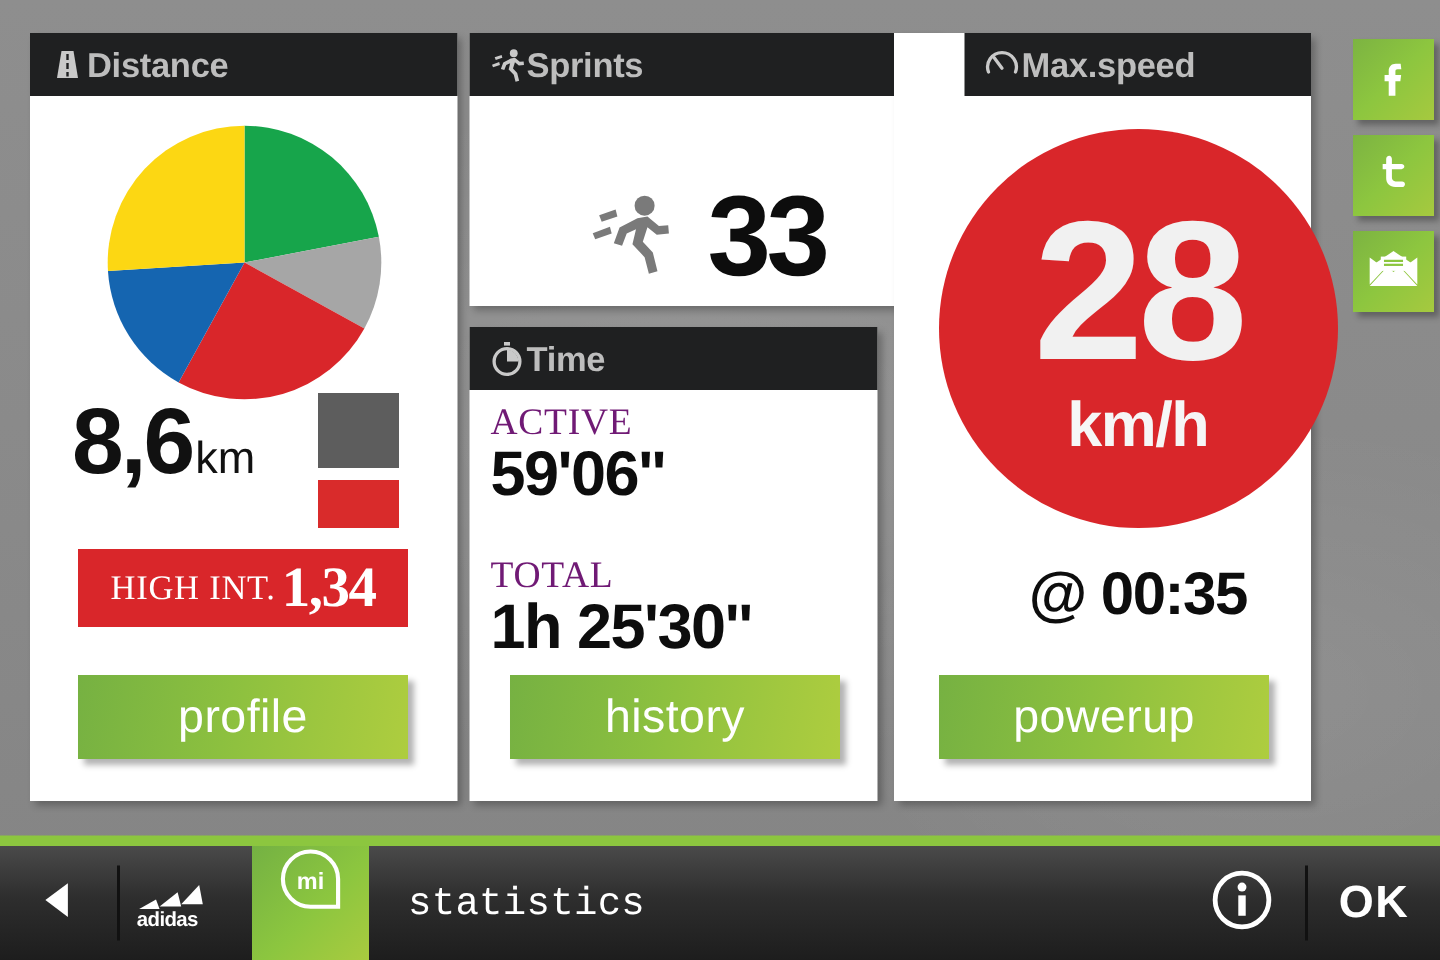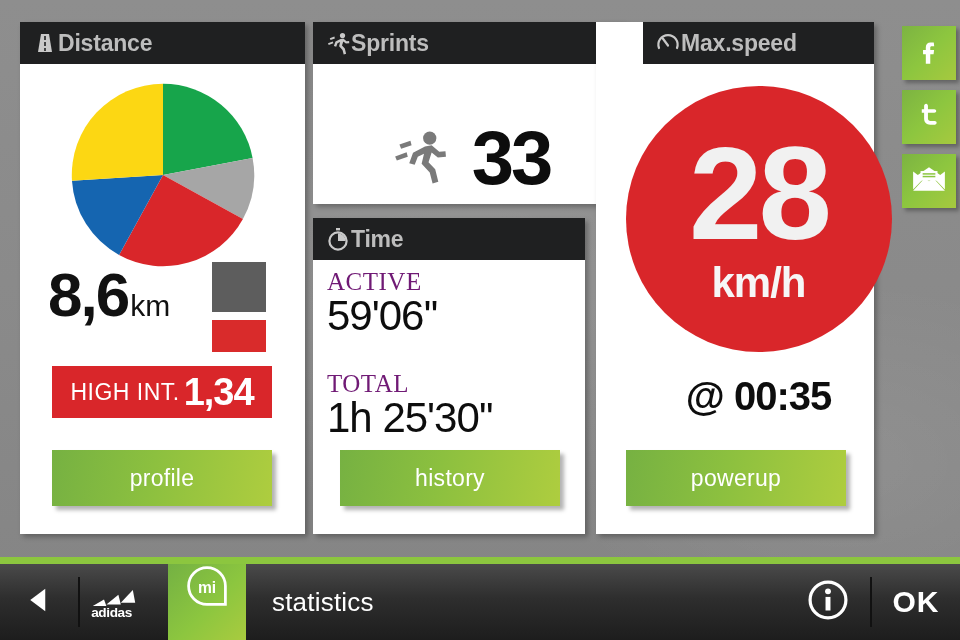--- a/index.html
+++ b/index.html
@@ -61,37 +61,38 @@
     position: absolute; left: 192px; top: 256px;
     width: 54px; height: 32px; background: #d92b2b;
   }
 
   .highint-bar {
     position: absolute; left: 32px; top: 302px;
     width: 220px; height: 52px;
     background: #d9262a;
     display: flex; align-items: center; justify-content: center;
     gap: 4px;
+    font-family: Liberation Serif, serif;
   }
   .highint-label { color: #fff; font-size: 23px; letter-spacing: 0.5px; }
   .highint-value { color: #fff; font-size: 38px; font-weight: bold; letter-spacing: -1px; }
 
   
   #panel-sprints { left: 313px; top: 22px; width: 312px; height: 182px; }
   .sprint-row {
     position: absolute; left: 0; right: 0; top: 50px;
     display: flex; align-items: center; justify-content: center; gap: 22px;
   }
   .sprint-value { font-size: 76px; font-weight: bold; color: #0d0d0d; letter-spacing: -3px; }
 
   
   #panel-time { left: 313px; top: 218px; width: 272px; height: 316px; }
   .time-block { padding: 8px 0 0 14px; }
   .time-label { font-size: 25px; color: #701a75; letter-spacing: 0.5px; font-family: Liberation Serif, serif; }
-  .time-value { font-size: 42px; font-weight: normal; color: #0d0d0d; letter-spacing: -1px; margin-top: -4px; }
+  .time-value { font-size: 42px; font-weight: bold; color: #0d0d0d; letter-spacing: -1px; margin-top: -4px; }
   .time-block.second { margin-top: 22px; }
 
   
   #panel-speed { left: 596px; top: 22px; width: 278px; height: 512px; padding-left: 47px; }
   .speed-circle {
     position: absolute; left: 50%; top: 22px; transform: translateX(-50%);
     width: 266px; height: 266px; border-radius: 50%;
     background: #d9262a;
     display: flex; flex-direction: column; align-items: center; justify-content: center;
   }
@@ -102,21 +103,21 @@
     text-align: center; font-size: 40px; font-weight: bold; color: #0d0d0d; letter-spacing: -1px;
   }
 
   
   .gbtn {
     position: absolute;
     height: 56px;
     background: linear-gradient(100deg, #76b142 0%, #8cc03f 45%, #aecd3f 100%);
     box-shadow: 4px 4px 4px rgba(0,0,0,0.30);
     display: flex; align-items: center; justify-content: center;
-    color: #ffffff; font-size: 23px; letter-spacing: 0.3px;
+    color: #ffffff; font-size: 31px; letter-spacing: 0.3px;
     cursor: pointer;
   }
   #btn-profile { left: 52px;  top: 450px; width: 220px; }
   #btn-history { left: 340px; top: 450px; width: 220px; }
   #btn-powerup { left: 626px; top: 450px; width: 220px; }
 
   
   .social {
     position: absolute; right: 4px;
     width: 54px; height: 54px;
@@ -148,21 +149,21 @@
     width: 88px; height: 100%; display: flex; align-items: center; justify-content: center;
     cursor: pointer;
   }
   #mi-coach-logo {
     width: 78px; height: 76px;
     background: linear-gradient(135deg, #74b143 0%, #8cc63f 55%, #a9cb3f 100%);
     display: flex; justify-content: center;
     cursor: pointer;
   }
   #page-label {
-    flex: 1; color: #ffffff; font-size: 26px; padding-left: 26px; letter-spacing: 0.2px;
+    flex: 1; color: #ffffff; font-size: 26px; padding-left: 26px; letter-spacing: 0.2px; font-family: Liberation Mono, monospace;
   }
   #btn-info {
     width: 84px; height: 100%; display: flex; align-items: center; justify-content: center;
     cursor: pointer;
   }
   #btn-ok {
     width: 88px; height: 100%; display: flex; align-items: center; justify-content: center;
     color: #fff; font-size: 30px; font-weight: bold; letter-spacing: 1px; cursor: pointer;
   }
 </style>

